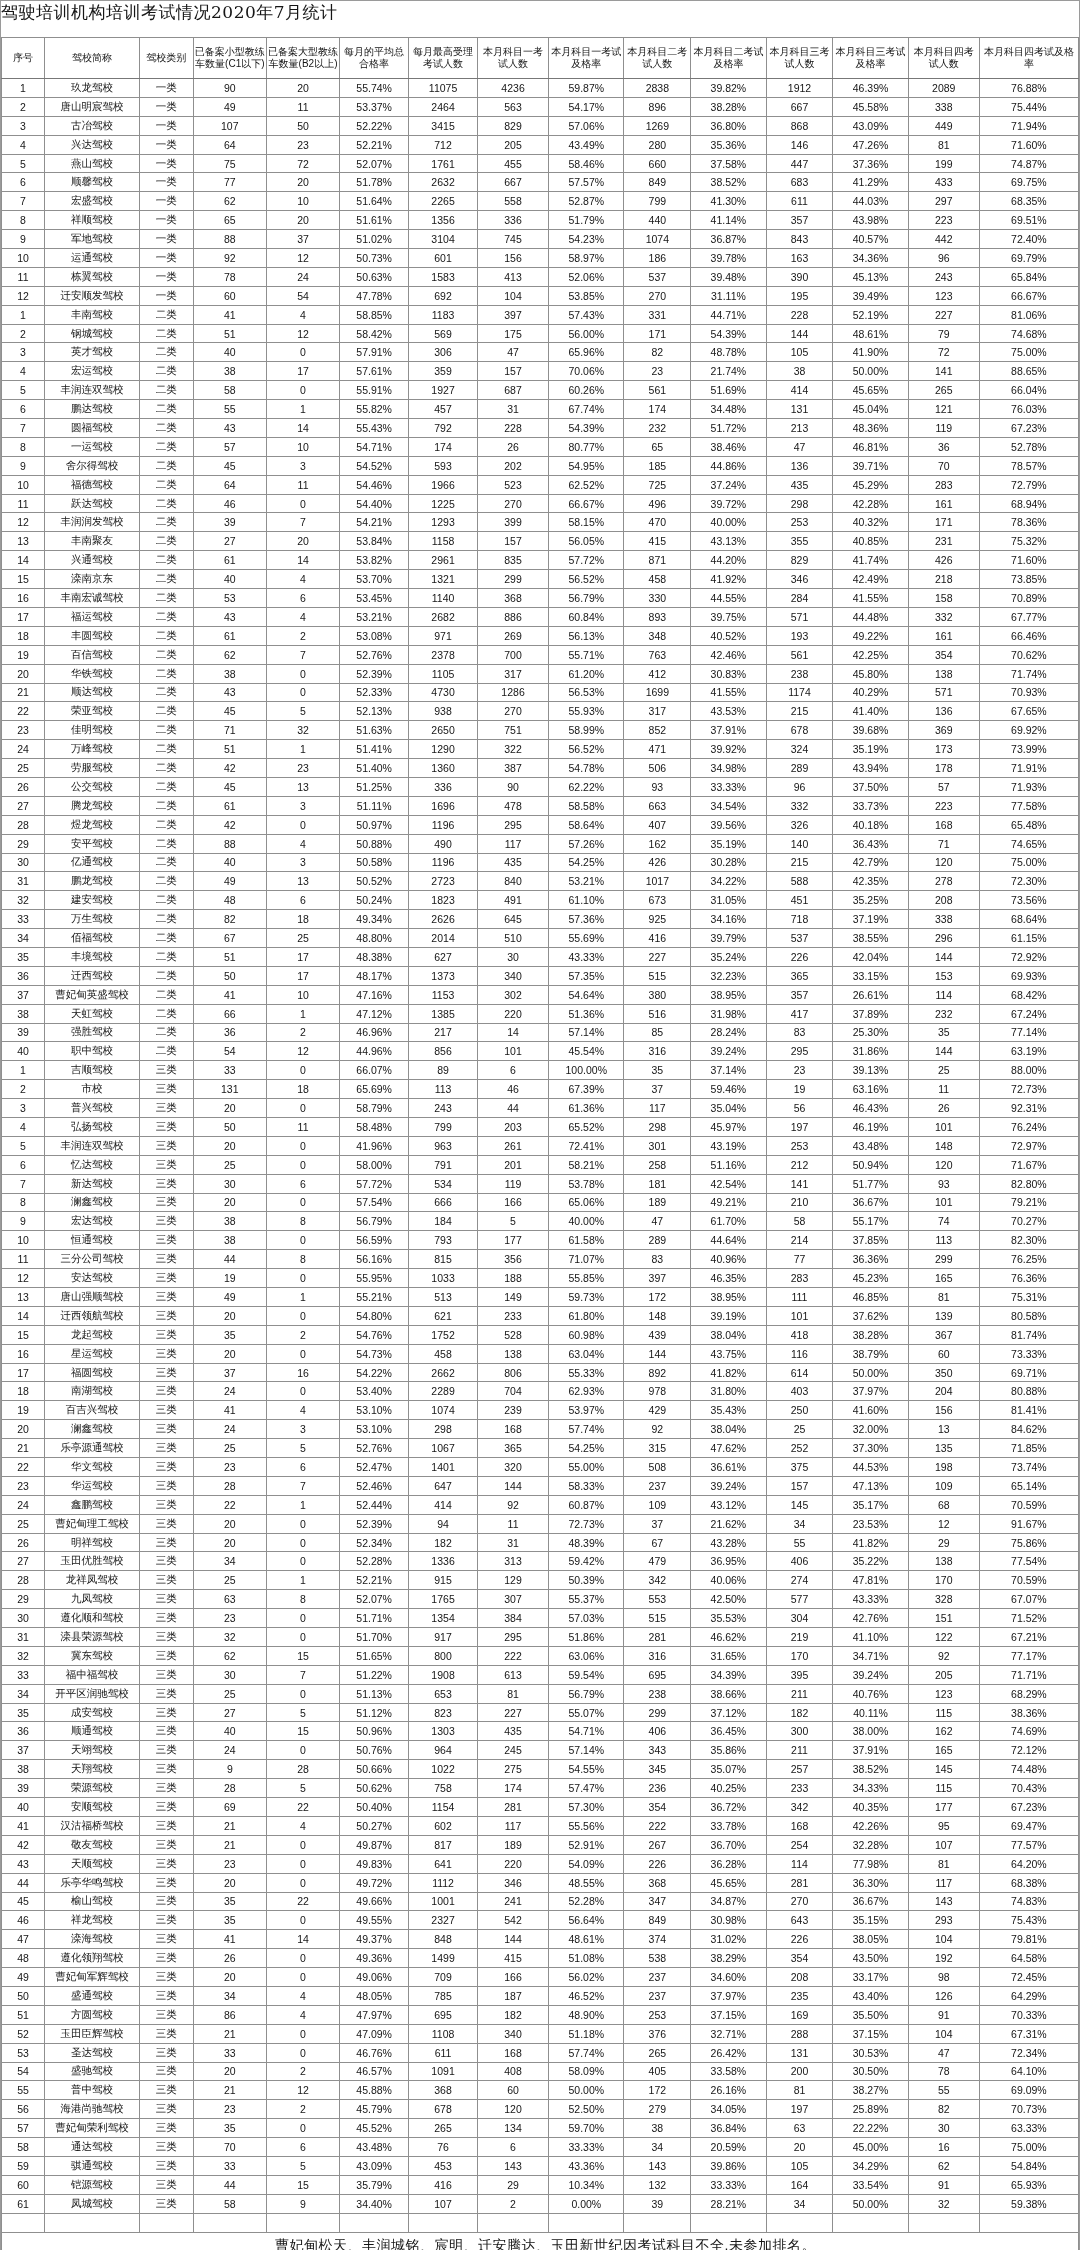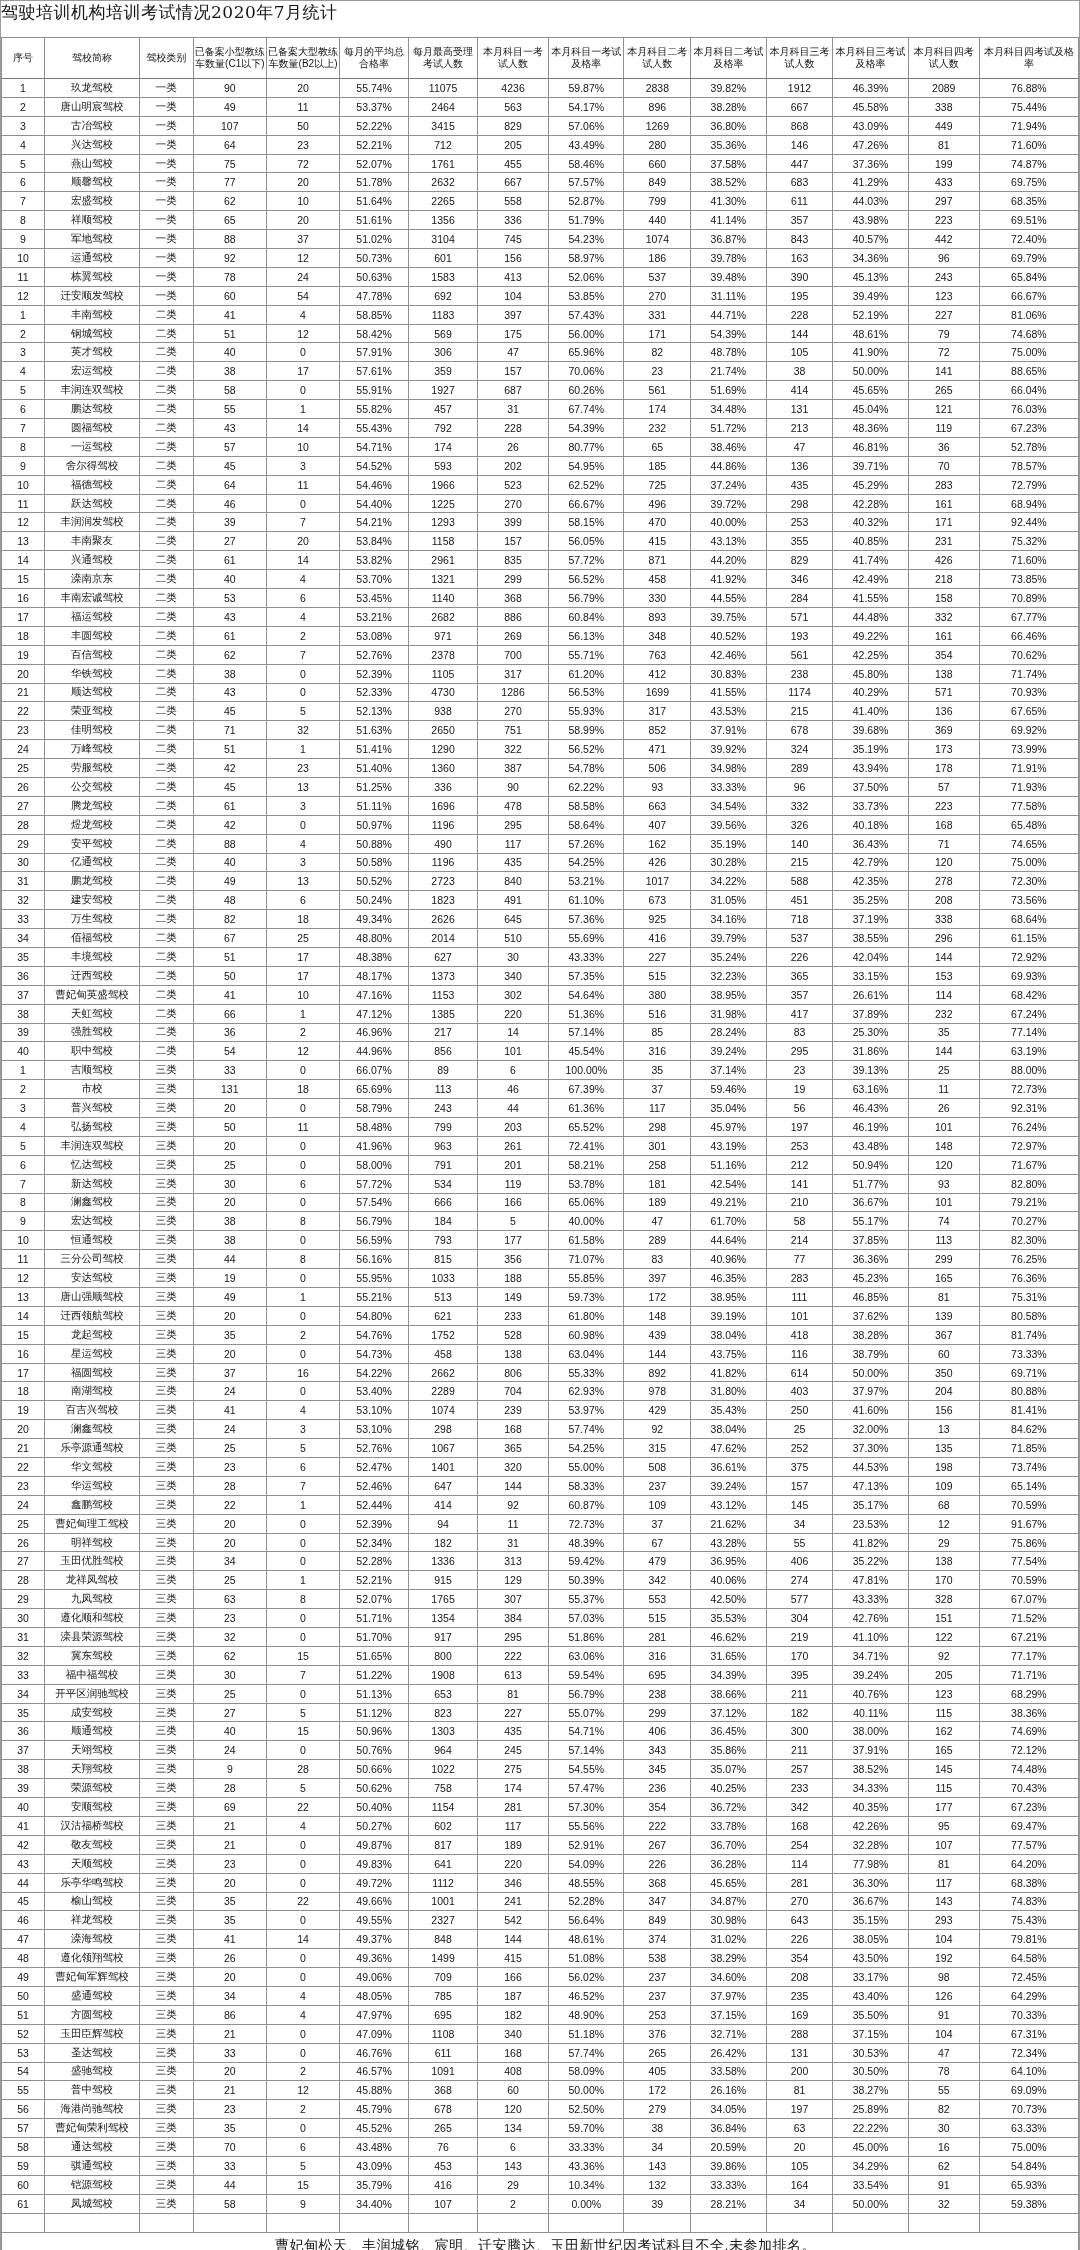--- a/index.html
+++ b/index.html
@@ -458,21 +458,21 @@
           <td>7</td>
           <td>54.21%</td>
           <td>1293</td>
           <td>399</td>
           <td>58.15%</td>
           <td>470</td>
           <td>40.00%</td>
           <td>253</td>
           <td>40.32%</td>
           <td>171</td>
-          <td>92.44%</td>
+          <td>78.36%</td>
         </tr>
         <tr>
           <td>13</td>
           <td class="name">丰南聚友</td>
           <td>二类</td>
           <td>27</td>
           <td>20</td>
           <td>53.84%</td>
           <td>1158</td>
           <td>157</td>

